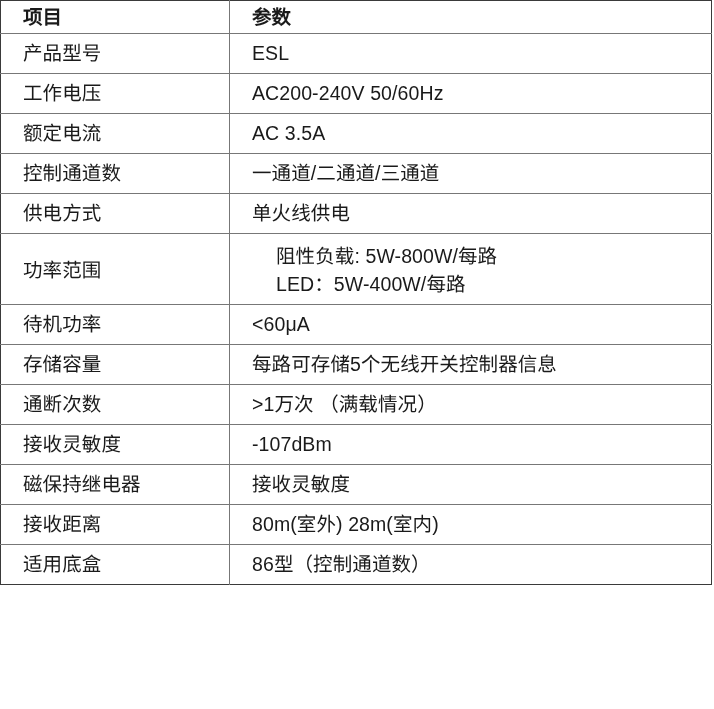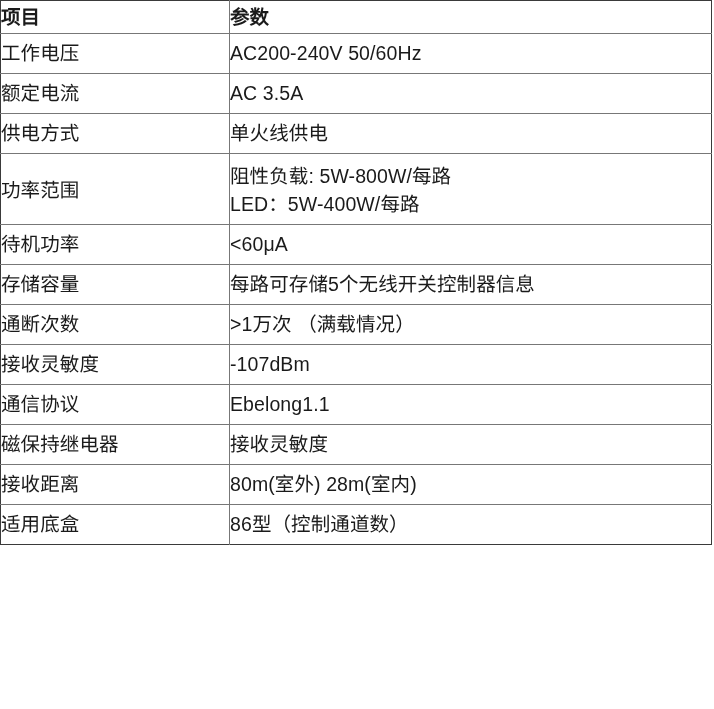--- a/index.html
+++ b/index.html
@@ -26,21 +26,21 @@
     border-right: 1.6px solid #3a3a3a;
     border-bottom: 1.6px solid #3a3a3a;
   }
 
   .spec-table col.col-item  { width: 229px; }
   .spec-table col.col-param { width: 482px; }
 
   .spec-table th,
   .spec-table td {
     border-bottom: 1.1px solid #777777;
-    padding: 0 0 0 0;
+    padding: 0 0 0 22px;
     vertical-align: middle;
     text-align: left;
     font-weight: normal;
     font-size: 19.5px;
     line-height: 1.28;
     height: 40px;
     box-sizing: border-box;
     letter-spacing: 0.1px;
   }
 
@@ -63,20 +63,21 @@
   .spec-table tr.row-tall td {
     height: 71px;
     padding-top: 2px;
   }
   .row-tall .value-lines {
     display: block;
   }
   .row-tall .value-lines .line {
     display: block;
     line-height: 1.45;
+    margin-left: 24px;
   }
 
   .cell-value {
     white-space: nowrap;
   }
 </style>
 </head>
 <body>
 
 <table class="spec-table">
@@ -85,31 +86,39 @@
     <col class="col-param">
   </colgroup>
   <thead>
     <tr>
       <th class="cell-item">项目</th>
       <th class="cell-value">参数</th>
     </tr>
   </thead>
   <tbody>
 
+    <tr>
+      <td class="cell-item">产品型号</td>
+      <td class="cell-value">ESL</td>
+    </tr>
 
     <tr>
       <td class="cell-item">工作电压</td>
       <td class="cell-value">AC200-240V  50/60Hz</td>
     </tr>
 
     <tr>
       <td class="cell-item">额定电流</td>
       <td class="cell-value">AC 3.5A</td>
     </tr>
 
+    <tr>
+      <td class="cell-item">控制通道数</td>
+      <td class="cell-value">一通道/二通道/三通道</td>
+    </tr>
 
     <tr>
       <td class="cell-item">供电方式</td>
       <td class="cell-value">单火线供电</td>
     </tr>
 
     <tr class="row-tall">
       <td class="cell-item">功率范围</td>
       <td class="cell-value">
         <span class="value-lines">
@@ -133,24 +142,20 @@
     <tr>
       <td class="cell-item">通断次数</td>
       <td class="cell-value">&gt;1万次 （满载情况）</td>
     </tr>
 
     <tr>
       <td class="cell-item">接收灵敏度</td>
       <td class="cell-value">-107dBm</td>
     </tr>
 
-    <tr>
-      <td class="cell-item">通信协议</td>
-      <td class="cell-value">Ebelong1.1</td>
-    </tr>
 
     <tr>
       <td class="cell-item">磁保持继电器</td>
       <td class="cell-value">接收灵敏度</td>
     </tr>
 
 
     <tr>
       <td class="cell-item">接收距离</td>
       <td class="cell-value">80m(室外) 28m(室内)</td>

